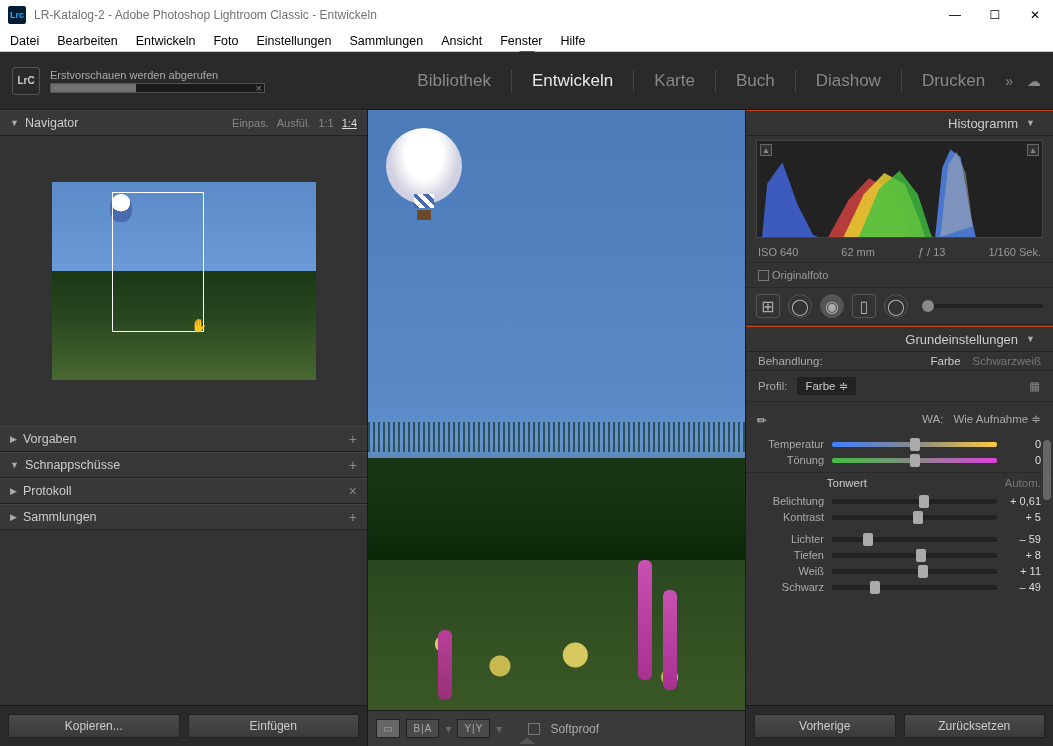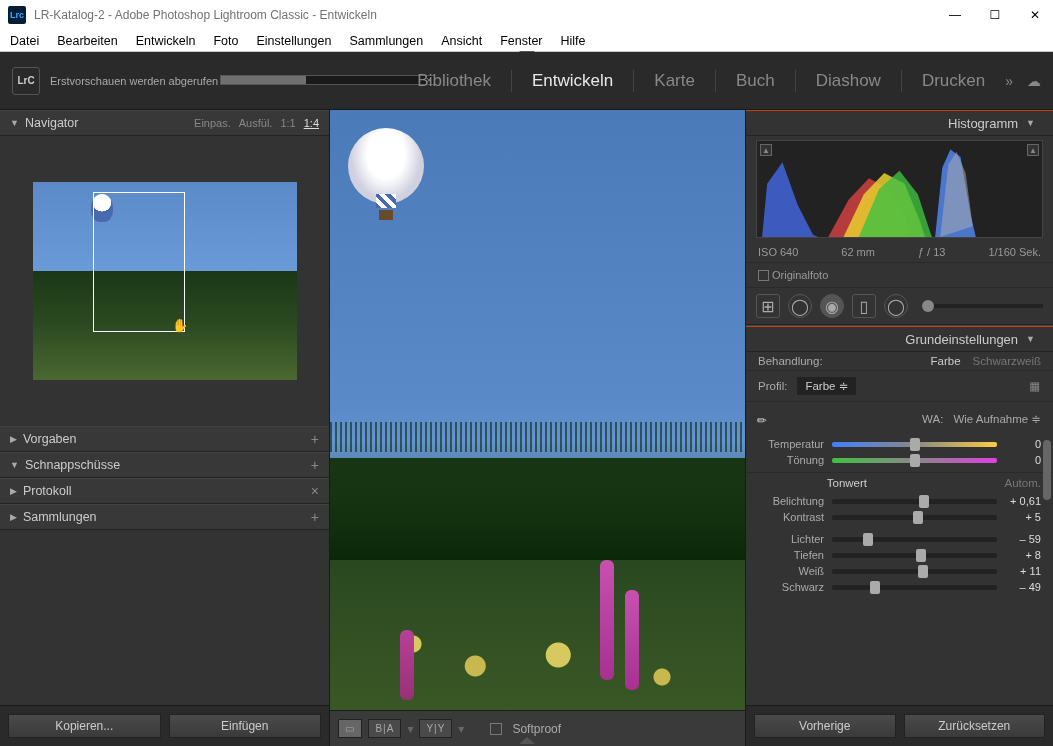--- a/index.html
+++ b/index.html
@@ -16,37 +16,37 @@
 .menubar { height:22px; background:#fff; display:flex; align-items:center; padding:0 10px; gap:18px; font-size:12.5px; color:#000; border-bottom:1px solid #ccc; }
 .menubar span { cursor:pointer; }
 
 
 .app { position:absolute; top:52px; left:0; right:0; bottom:0; background:#2a2a2a; display:flex; flex-direction:column; }
 
 
 .top-header { height:58px; background:#2a2a2a; display:flex; align-items:center; border-bottom:1px solid #1a1a1a; position:relative; }
 .ident { display:flex; align-items:center; margin-left:12px; gap:10px; }
 .ident .lrclogo { width:28px; height:28px; background:#2a2a2a; border:1px solid #555; color:#ccc; font-size:10px; font-weight:bold; display:flex; align-items:center; justify-content:center; border-radius:3px; }
-.progress-wrap { display:flex; gap:2px; }
+.progress-wrap { display:flex; flex-direction:column; gap:2px; }
 .progress-text { font-size:11px; color:#aaa; }
 .progress-bar { width:215px; height:10px; background:#1a1a1a; border:1px solid #555; position:relative; }
 .progress-bar .fill { height:100%; width:40%; background:#707070; }
 .progress-bar .x { position:absolute; right:2px; top:-2px; color:#888; font-size:11px; cursor:pointer; }
 .modules { position:absolute; right:12px; top:0; height:100%; display:flex; align-items:center; gap:14px; }
 .modules .mod { font-size:17px; color:#888; cursor:pointer; padding:0 6px; }
 .modules .mod.active { color:#e8e8e8; }
 .modules .sep { width:1px; height:22px; background:#444; }
 .modules .ext { color:#888; font-size:14px; cursor:pointer; }
 .toparrow { position:absolute; left:50%; top:-1px; transform:translateX(-50%); width:0; height:0; border-left:8px solid transparent; border-right:8px solid transparent; border-top:7px solid #555; }
 
 
 .content { flex:1; display:flex; overflow:hidden; position:relative; }
 
 
-.left-panel { width:330px; background:#333; display:flex; flex-direction:column; border-right:1px solid #1a1a1a; }
+.left-panel { width:368px; background:#333; display:flex; flex-direction:column; border-right:1px solid #1a1a1a; }
 .panel-head { height:26px; background:#383838; display:flex; align-items:center; padding:0 10px; border-top:1px solid #444; border-bottom:1px solid #222; font-size:12.5px; color:#ccc; }
 .panel-head .tri { margin-right:6px; font-size:9px; color:#aaa; }
 .panel-head .tri.right::before { content:"▶"; }
 .panel-head .tri.down::before { content:"▼"; }
 .panel-head .title { flex:1; }
 .panel-head .action { color:#888; font-size:14px; cursor:pointer; margin-left:6px; }
 .nav-head { justify-content:flex-start; }
 .nav-head .zoom-opts { display:flex; gap:8px; font-size:11px; color:#888; }
 .nav-head .zoom-opts span.on { color:#ddd; text-decoration:underline; }
 .nav-body { height:290px; background:#333; display:flex; align-items:center; justify-content:center; position:relative; }

